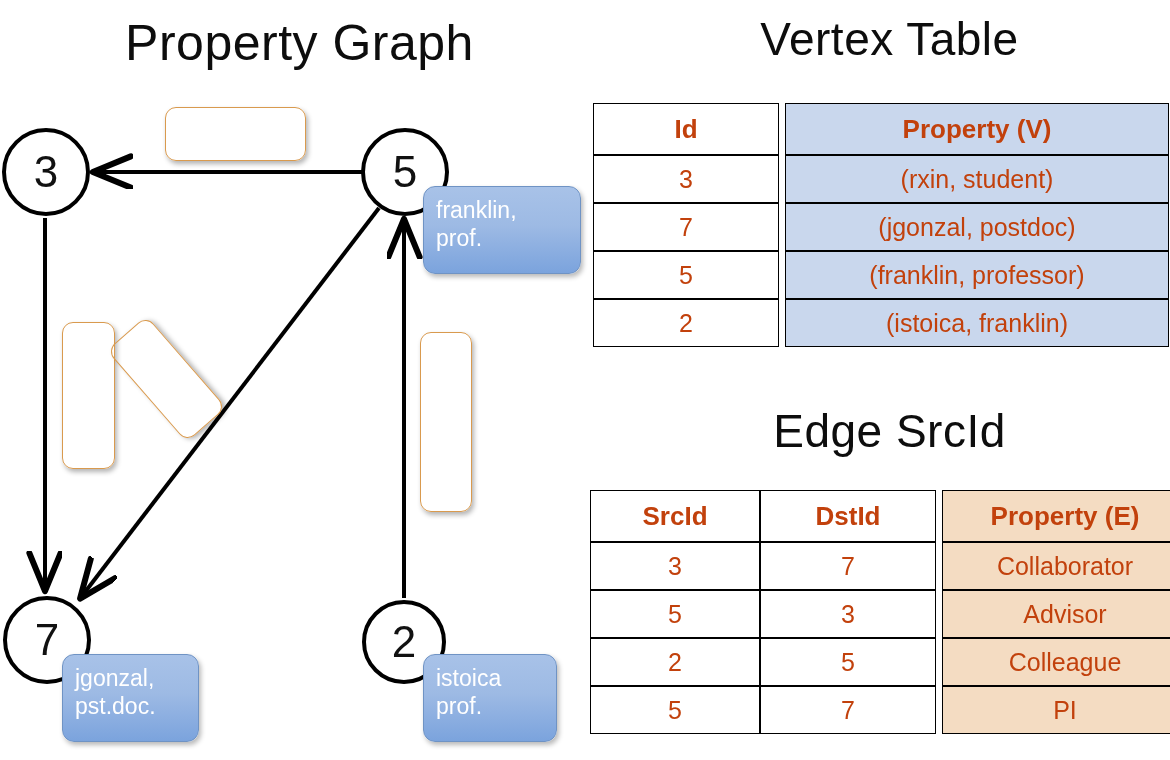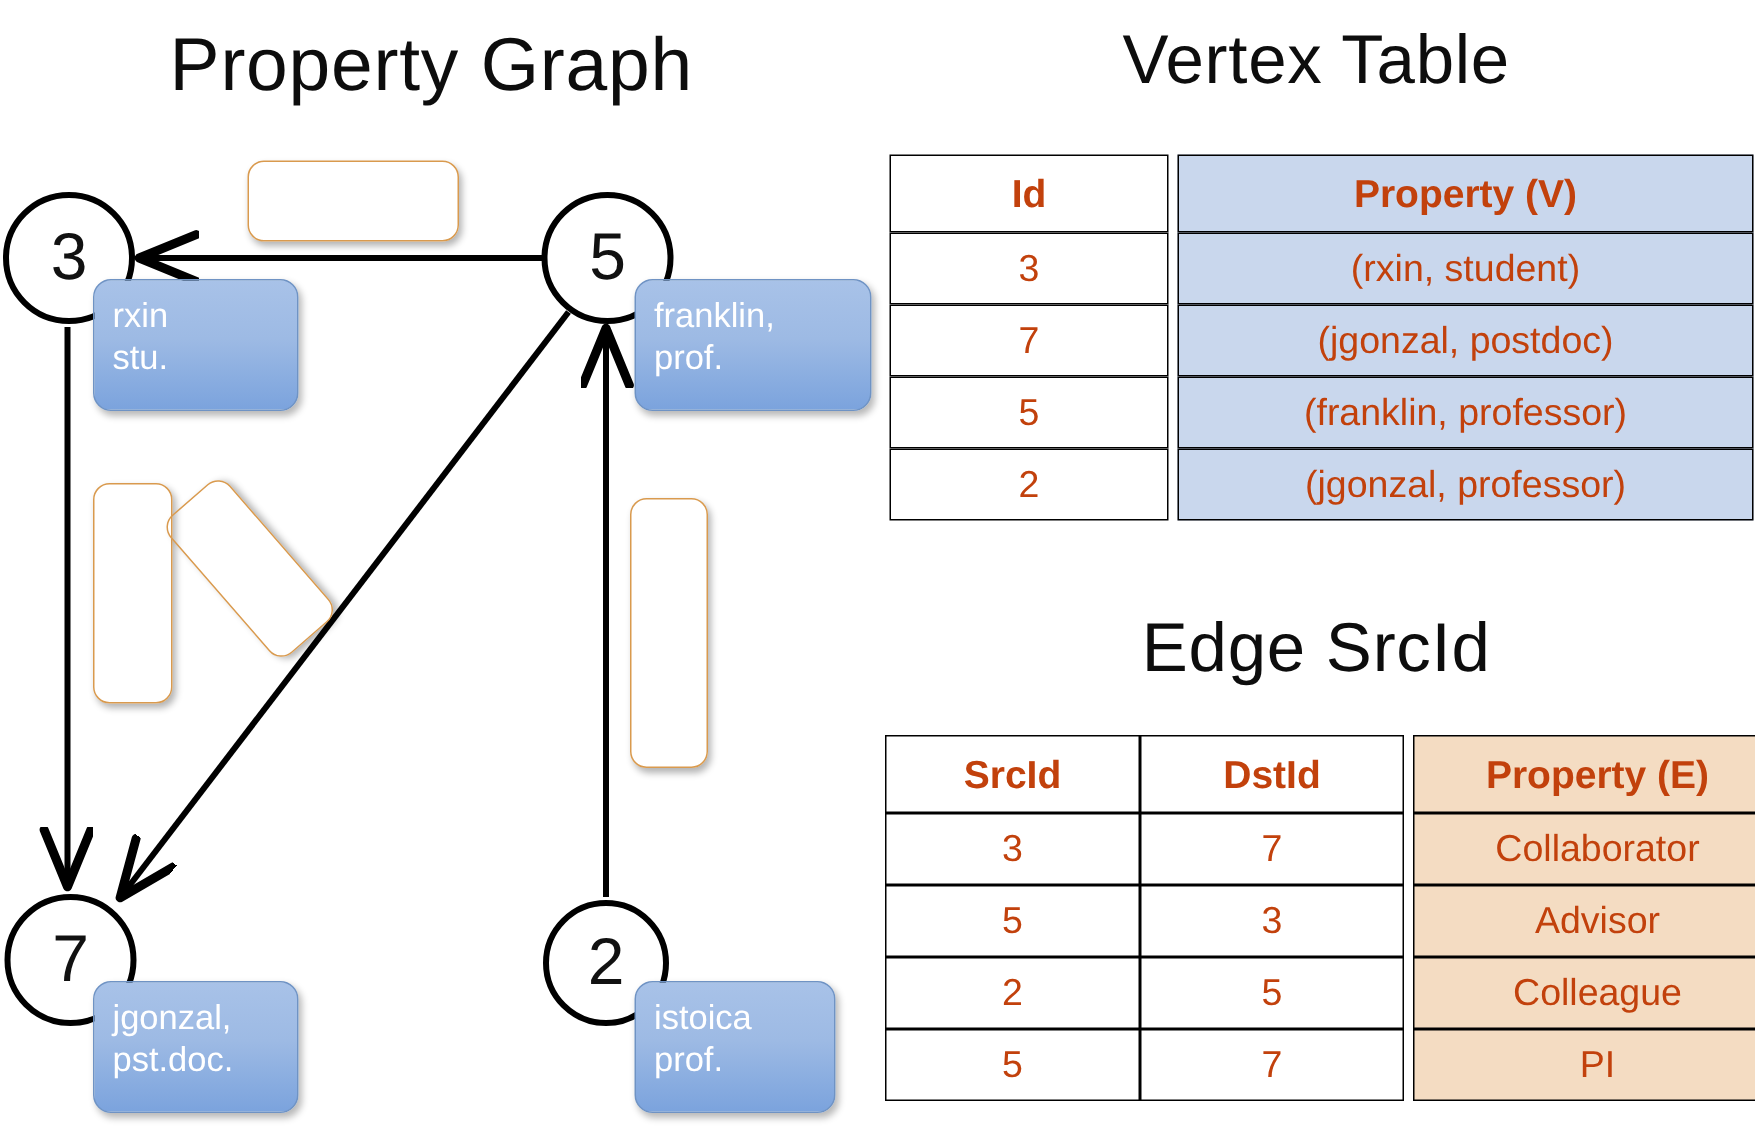--- a/index.html
+++ b/index.html
@@ -17,20 +17,21 @@
   }
 
   
   .title {
     position: absolute;
     font-family: "Liberation Sans", sans-serif;
     font-weight: 300;
     letter-spacing: 0.5px;
     color: #0d0d0d;
     white-space: nowrap;
+    padding-left: 12px;
   }
   #title-property-graph {
     left: 0; top: 14px; width: 575px;
     text-align: center;
     font-size: 50px;
   }
   #title-vertex-table {
     left: 585px; top: 12px; width: 585px;
     text-align: center;
     font-size: 46px;
@@ -174,24 +175,20 @@
   <div class="node" style="left:361px; top:128px; width:88px; height:88px;">
     <span>5</span>
   </div>
   <div class="node" style="left:3px; top:596px; width:88px; height:88px;">
     <span>7</span>
   </div>
   <div class="node" style="left:362px; top:600px; width:84px; height:84px;">
     <span>2</span>
   </div>
 
-  <div class="prop-box" style="left:62px; top:186px; width:137px; height:88px;">
-    <div>rxin</div>
-    <div>stu.</div>
-  </div>
 
   <div class="prop-box" style="left:423px; top:186px; width:158px; height:88px;">
     <div>franklin,</div>
     <div>prof.</div>
   </div>
 
   <div class="prop-box" style="left:62px; top:654px; width:137px; height:88px;">
     <div>jgonzal,</div>
     <div>pst.doc.</div>
   </div>
@@ -238,21 +235,21 @@
       <td class="col-prop">(jgonzal, postdoc)</td>
     </tr>
     <tr>
       <td class="col-id">5</td>
       <td class="cell-gap"></td>
       <td class="col-prop">(franklin, professor)</td>
     </tr>
     <tr>
       <td class="col-id">2</td>
       <td class="cell-gap"></td>
-      <td class="col-prop">(jgonzal, professor)</td>
+      <td class="col-prop">(istoica, franklin)</td>
     </tr>
   </tbody>
 </table>
 
 <table class="gtable" id="edge-table">
   <thead>
     <tr>
       <th class="col-src">SrcId</th>
       <th class="col-dst">DstId</th>
       <td class="cell-gap"></td>

